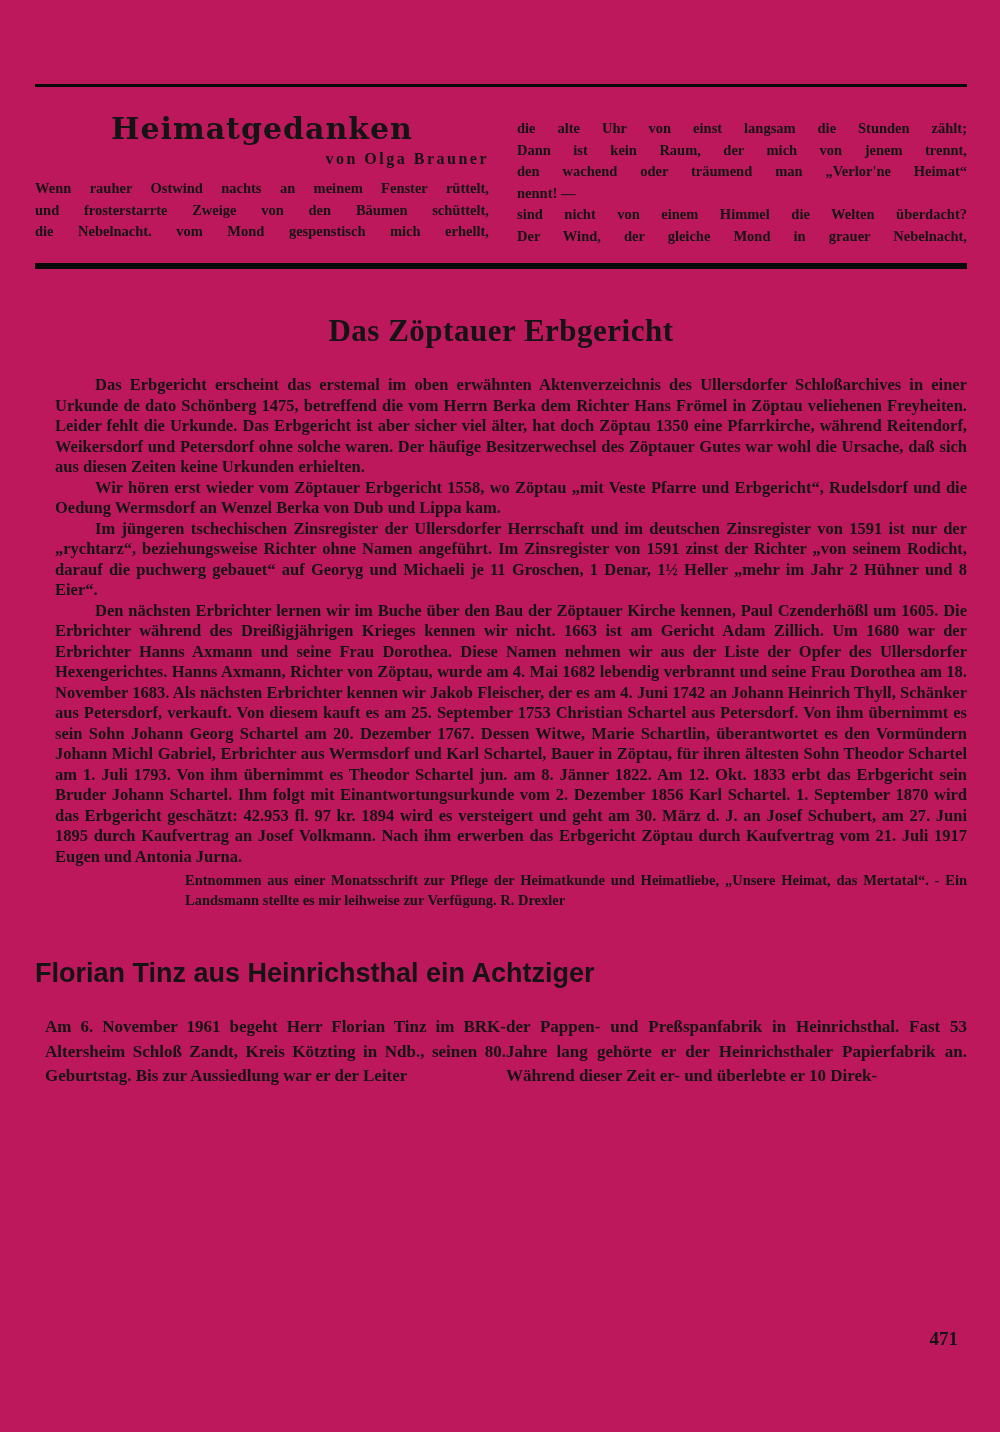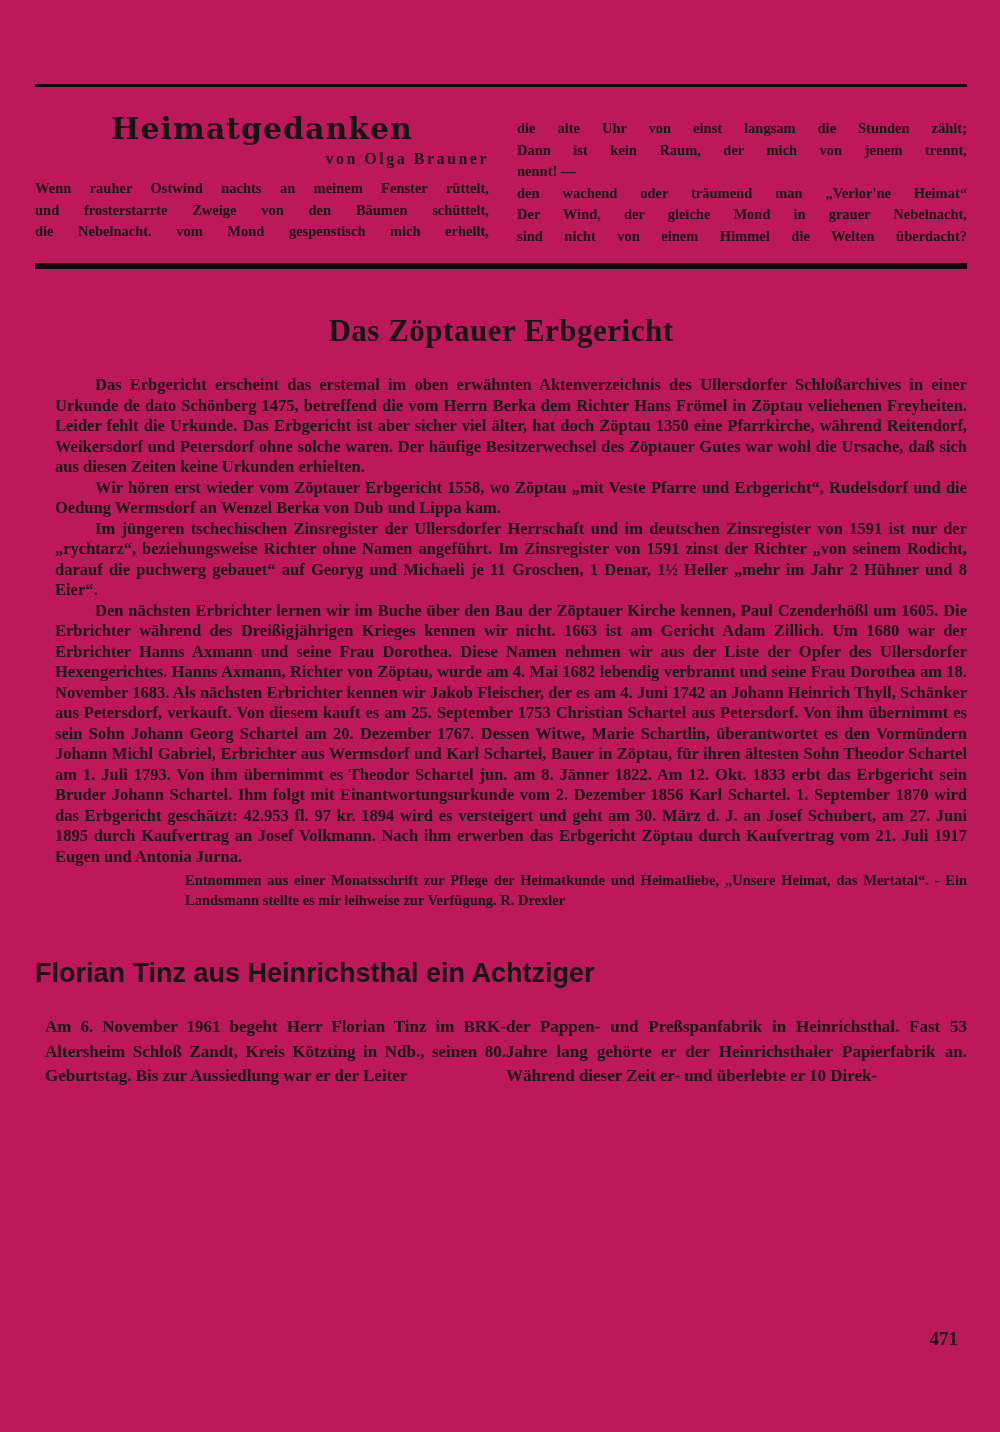--- a/index.html
+++ b/index.html
@@ -110,24 +110,24 @@
       <div class="m-byline">von Olga Brauner</div>
       <div class="poem">
         <div class="jline">Wenn rauher Ostwind nachts an meinem Fenster rüttelt,</div>
         <div class="jline">und frosterstarrte Zweige von den Bäumen schüttelt,</div>
         <div class="jline">die Nebelnacht. vom Mond gespenstisch mich erhellt,</div>
       </div>
     </div>
     <div class="m-right">
       <div class="jline">die alte Uhr von einst langsam die Stunden zählt;</div>
       <div class="jline">Dann ist kein Raum, der mich von jenem trennt,</div>
+      <div class="jline">den wachend oder träumend man „Verlor'ne Heimat“</div>
       <div class="jline noj">nennt! —</div>
-      <div class="jline">den wachend oder träumend man „Verlor'ne Heimat“</div>
+      <div class="jline">sind nicht von einem Himmel die Welten überdacht?</div>
       <div class="jline">Der Wind, der gleiche Mond in grauer Nebelnacht,</div>
-      <div class="jline">sind nicht von einem Himmel die Welten überdacht?</div>
     </div>
   </header>
 
   <div class="rule thick"></div>
 
   <h1>Das Zöptauer Erbgericht</h1>
 
   <section class="article">
     <p class="indent">Das Erbgericht erscheint das erstemal im oben erwähnten Aktenverzeichnis des Ullersdorfer Schloßarchives in einer Urkunde de dato Schönberg 1475, betreffend die vom Herrn Berka dem Richter Hans Frömel in Zöptau veliehenen Freyheiten. Leider fehlt die Urkunde. Das Erbgericht ist aber sicher viel älter, hat doch Zöptau 1350 eine Pfarrkirche, während Reitendorf, Weikersdorf und Petersdorf ohne solche waren. Der häufige Besitzerwechsel des Zöptauer Gutes war wohl die Ursache, daß sich aus diesen Zeiten keine Urkunden erhielten.</p>
     <p class="indent">Wir hören erst wieder vom Zöptauer Erbgericht 1558, wo Zöptau „mit Veste Pfarre und Erbgericht“, Rudelsdorf und die Oedung Wermsdorf an Wenzel Berka von Dub und Lippa kam.</p>

